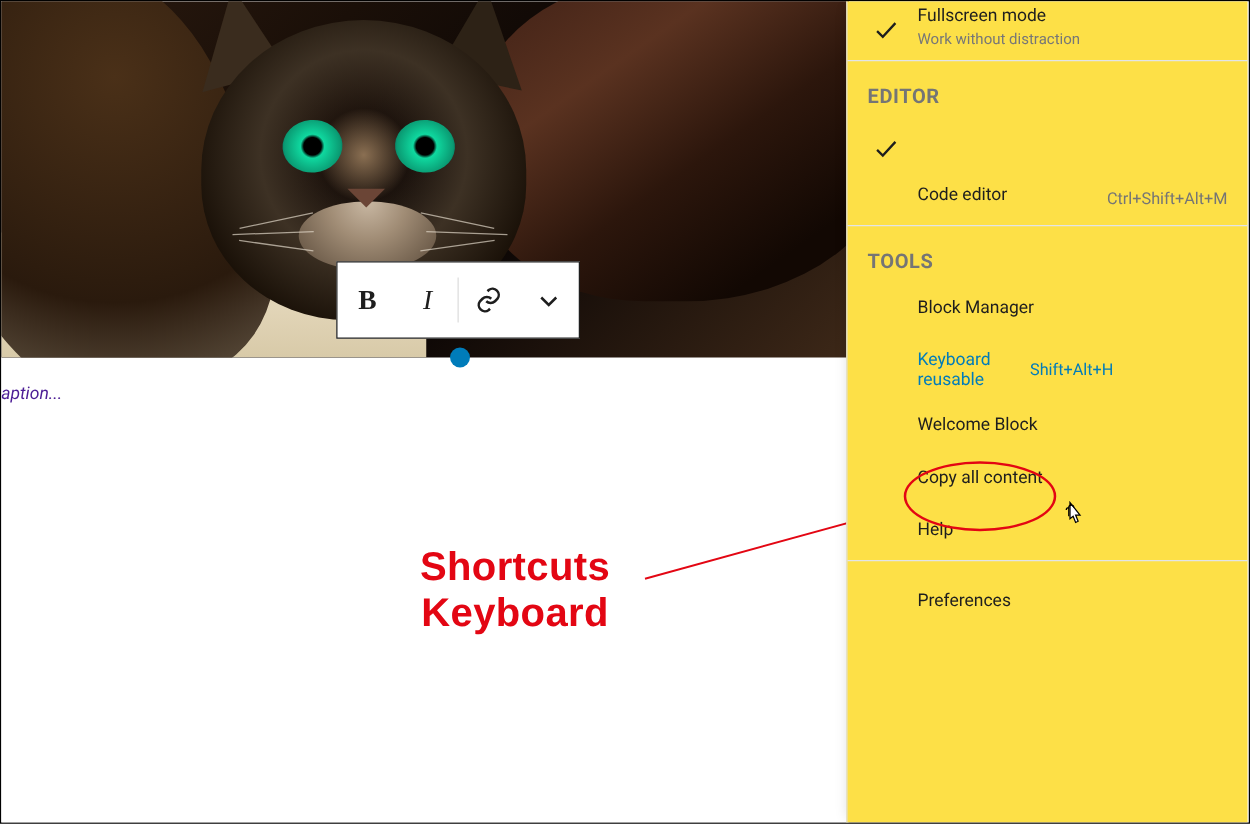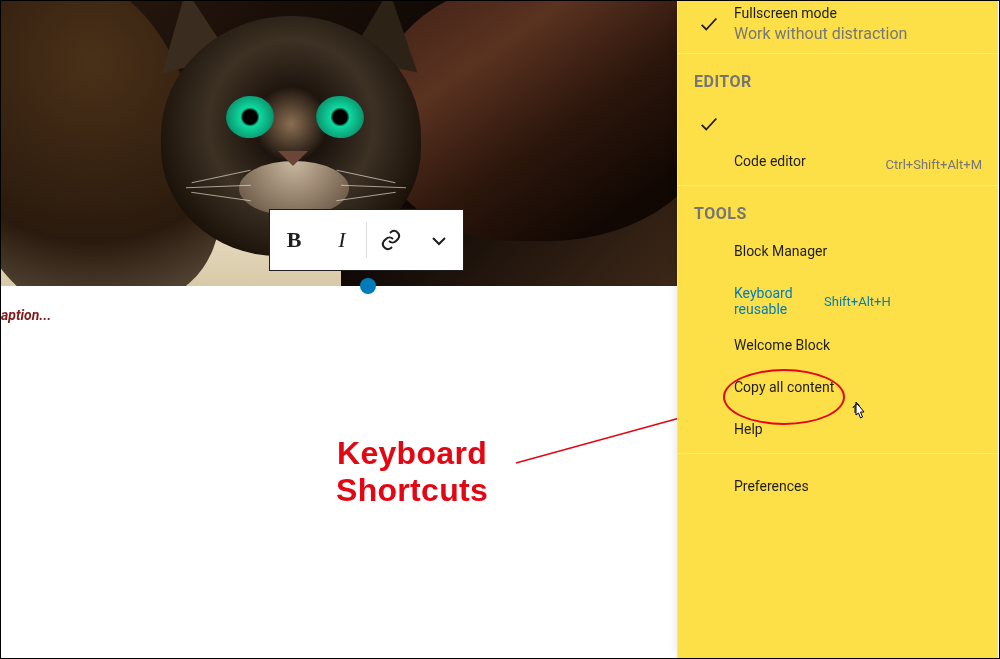--- a/index.html
+++ b/index.html
@@ -155,23 +155,22 @@
       height: 16px;
       background: #007cba;
       border-radius: 50%;
       z-index: 6;
     }
     .caption {
       position: absolute;
       left: 0;
       top: 306px;
       font-size: 14px;
-      color: #7f1d1d;
+      color: #4c1d95;
       font-style: italic;
-      font-weight: bold;
     }
     .annotation {
       position: absolute;
       left: 335px;
       top: 434px;
       color: #e30613;
       font-family: "Arial Narrow", Arial, sans-serif;
       font-size: 32px;
       font-weight: 600;
       line-height: 1.15;
@@ -221,21 +220,21 @@
       left: 20px;
       top: 12px;
     }
     .menu-item .label-group {
       display: flex;
       flex-direction: column;
       flex: 1;
     }
     .menu-item .sub {
       color: #777;
-      font-size: 16px;
+      font-size: 12px;
       margin-top: 3px;
     }
     .menu-item .kbd {
       color: #757575;
       font-size: 13px;
       margin-left: 10px;
       align-self: center;
     }
     .menu-section-title {
       padding: 18px 16px 10px 16px;
@@ -298,22 +297,22 @@
         <polyline points="6 10 12 16 18 10"></polyline>
       </svg>
     </div>
   </div>
 
   <div class="drag-handle"></div>
 
   <div class="caption">aption...</div>
 
   <div class="annotation">
+    <div>Shortcuts</div>
     <div>Keyboard</div>
-    <div>Shortcuts</div>
   </div>
 
   <svg class="annotation-arrow" width="230" height="80" viewBox="0 0 230 80">
     <defs>
       <marker id="arrowhead" markerWidth="10" markerHeight="8" refX="9" refY="4" orient="auto">
         <polygon points="0 0, 10 4, 0 8" fill="#e30613"></polygon>
       </marker>
     </defs>
     <line x1="5" y1="62" x2="216" y2="4" stroke="#e30613" stroke-width="1.5" marker-end="url(#arrowhead)"></line>
   </svg>

